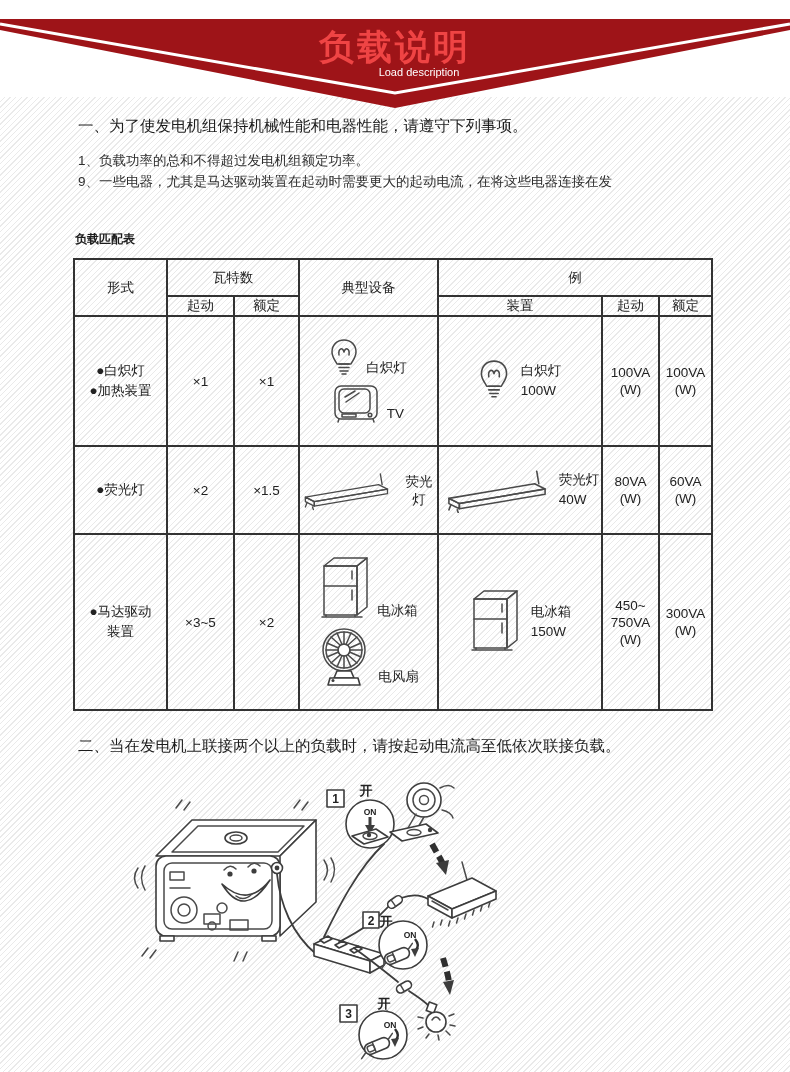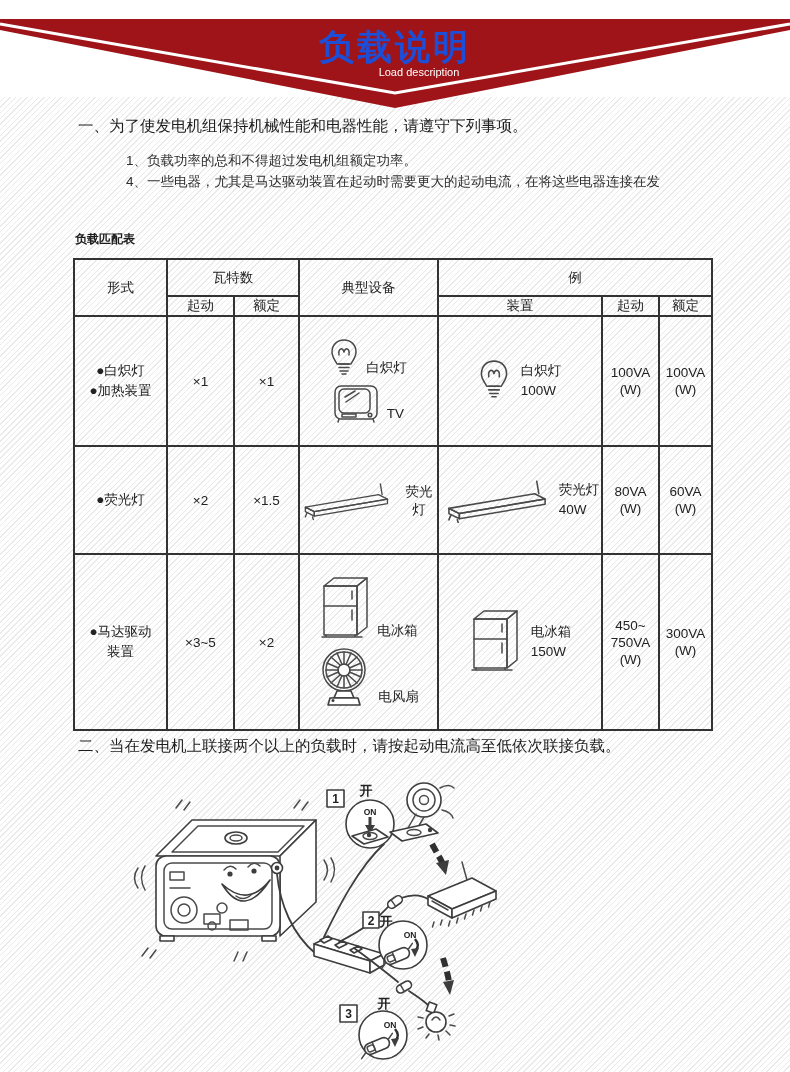--- a/index.html
+++ b/index.html
@@ -6,25 +6,25 @@
   body{
     width:790px;height:1072px;position:relative;background:#ffffff;
     font-family:"Liberation Sans","DejaVu Sans",sans-serif;color:#2e2e2e;overflow:hidden;
   }
   .stripes{
     position:absolute;left:0;top:97px;width:790px;height:975px;
     background:repeating-linear-gradient(135deg,rgba(0,0,0,0) 0px,rgba(0,0,0,0) 3px,rgba(90,90,90,0.13) 3px,rgba(90,90,90,0.13) 4px);
   }
   .banner-svg{position:absolute;left:0;top:0;z-index:3;}
   .banner-title{position:absolute;left:0;top:24px;width:790px;text-align:center;z-index:4;
-    color:#1d4ed8;font-size:35px;font-weight:bold;letter-spacing:3px;}
+    color:#ef4444;font-size:35px;font-weight:bold;letter-spacing:3px;}
   .banner-sub{position:absolute;left:0;top:66px;width:790px;text-align:center;z-index:4;
     color:#fff;font-size:11px;padding-left:24px;}
   .h-sec{position:absolute;left:78px;font-size:15.5px;font-weight:normal;color:#1c1c1c;z-index:2;}
-  .body-text{position:absolute;left:78px;top:150px;font-size:13.5px;line-height:21px;color:#2e2e2e;z-index:2;margin-left:48px;}
+  .body-text{position:absolute;left:78px;top:150px;font-size:13.5px;line-height:21px;color:#2e2e2e;z-index:2;}
   .tbl-caption{position:absolute;left:75px;top:231px;font-size:12px;font-weight:bold;color:#1c1c1c;z-index:2;}
   table.load{position:absolute;left:73px;top:258px;border-collapse:collapse;table-layout:fixed;z-index:2;}
   table.load td{border:2px solid #333;font-size:13.5px;color:#222;text-align:center;vertical-align:middle;padding:0;}
   td.type-cell{text-align:left;padding-left:7px;padding-right:4px;white-space:pre-line;line-height:20px;font-family:Liberation Serif, serif;}
   td.ex-cell{font-size:12.5px;line-height:17px;white-space:pre-line;}
   .item{display:flex;align-items:flex-end;justify-content:center;gap:8px;margin:4px 0;}
   .item .lbl{padding-bottom:3px;}
   .dev{display:flex;align-items:center;justify-content:center;gap:12px;margin:4px 0;}
   .dev-lbl{text-align:left;white-space:pre-line;line-height:20px;}
   
@@ -43,21 +43,21 @@
 <svg class="banner-svg" width="790" height="115" viewBox="0 0 790 115">
   <polygon points="0,19 790,19 790,30 395,108 0,30" fill="#9e1418"></polygon>
   <path d="M0,24 L395,93 L790,24" fill="none" stroke="#ffffff" stroke-width="3"></path>
 </svg>
 <div class="banner-title">负载说明</div>
 <div class="banner-sub">Load description</div>
 
 <div class="h-sec" style="top:116px;">一、为了使发电机组保持机械性能和电器性能，请遵守下列事项。</div>
 <div class="body-text">
   <div>1、负载功率的总和不得超过发电机组额定功率。</div>
-  <div>4、一些电器，尤其是马达驱动装置在起动时需要更大的起动电流，在将这些电器连接在发</div>
+  <div>9、一些电器，尤其是马达驱动装置在起动时需要更大的起动电流，在将这些电器连接在发</div>
 </div>
 
 <div class="tbl-caption">负载匹配表</div>
 
 <table class="load">
   <colgroup>
     <col style="width:93px">
       <col style="width:67px">
       <col style="width:65px">
     <col style="width:139px">
@@ -116,21 +116,21 @@
         <span class="dev-lbl">白炽灯
 100W</span>
       </div>
     </td>
     <td class="ex-cell">100VA
 (W)</td>
     <td class="ex-cell">100VA
 (W)</td>
   </tr>
 
-  <tr style="height:108px">
+  <tr style="height:88px">
     <td class="type-cell">●荧光灯</td>
     <td>×2</td>
     <td>×1.5</td>
     <td>
       <div class="item">
         <svg width="104" height="44" viewBox="0 0 104 44">
           <path class="s" d="M90,4 L92,16"></path>
           <polygon class="s" points="6,30 88,16 98,21 16,35"></polygon>
           <polygon class="s" points="6,30 16,35 16,40 6,35"></polygon>
           <polygon class="s" points="16,35 98,21 98,26 16,40"></polygon>

